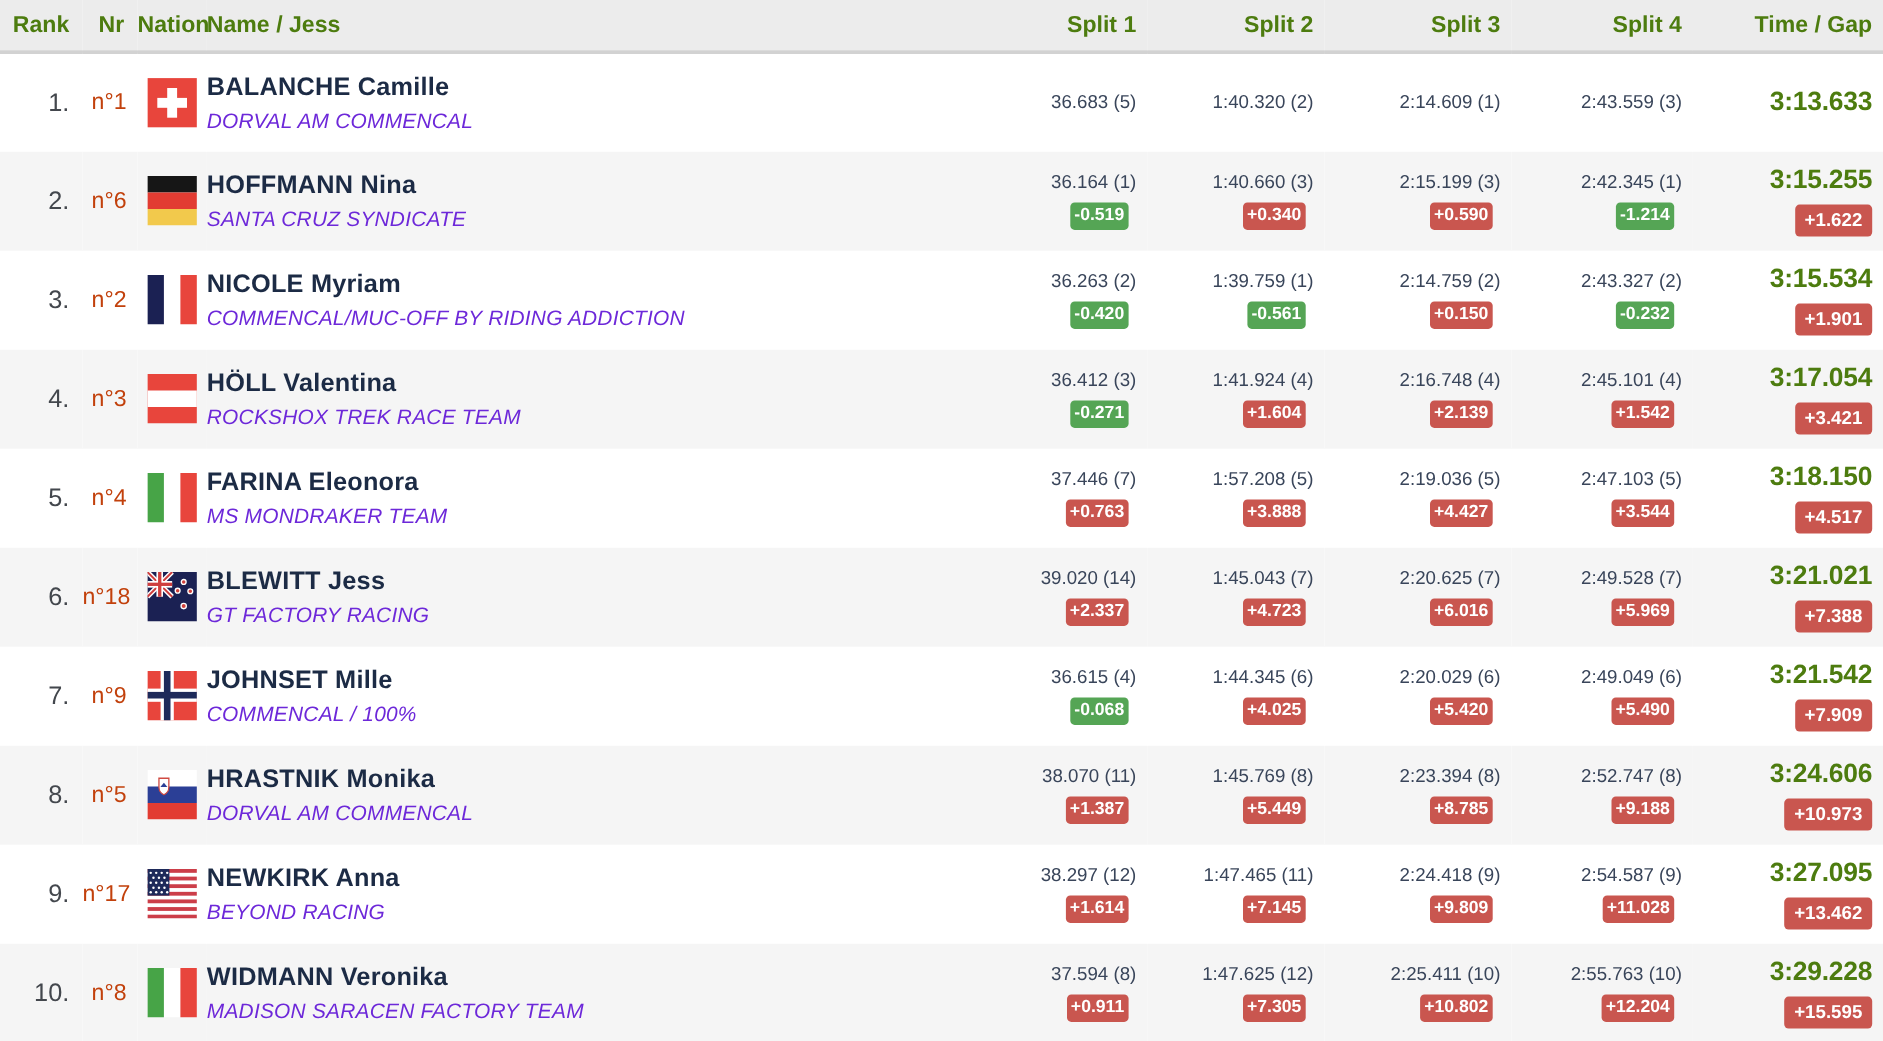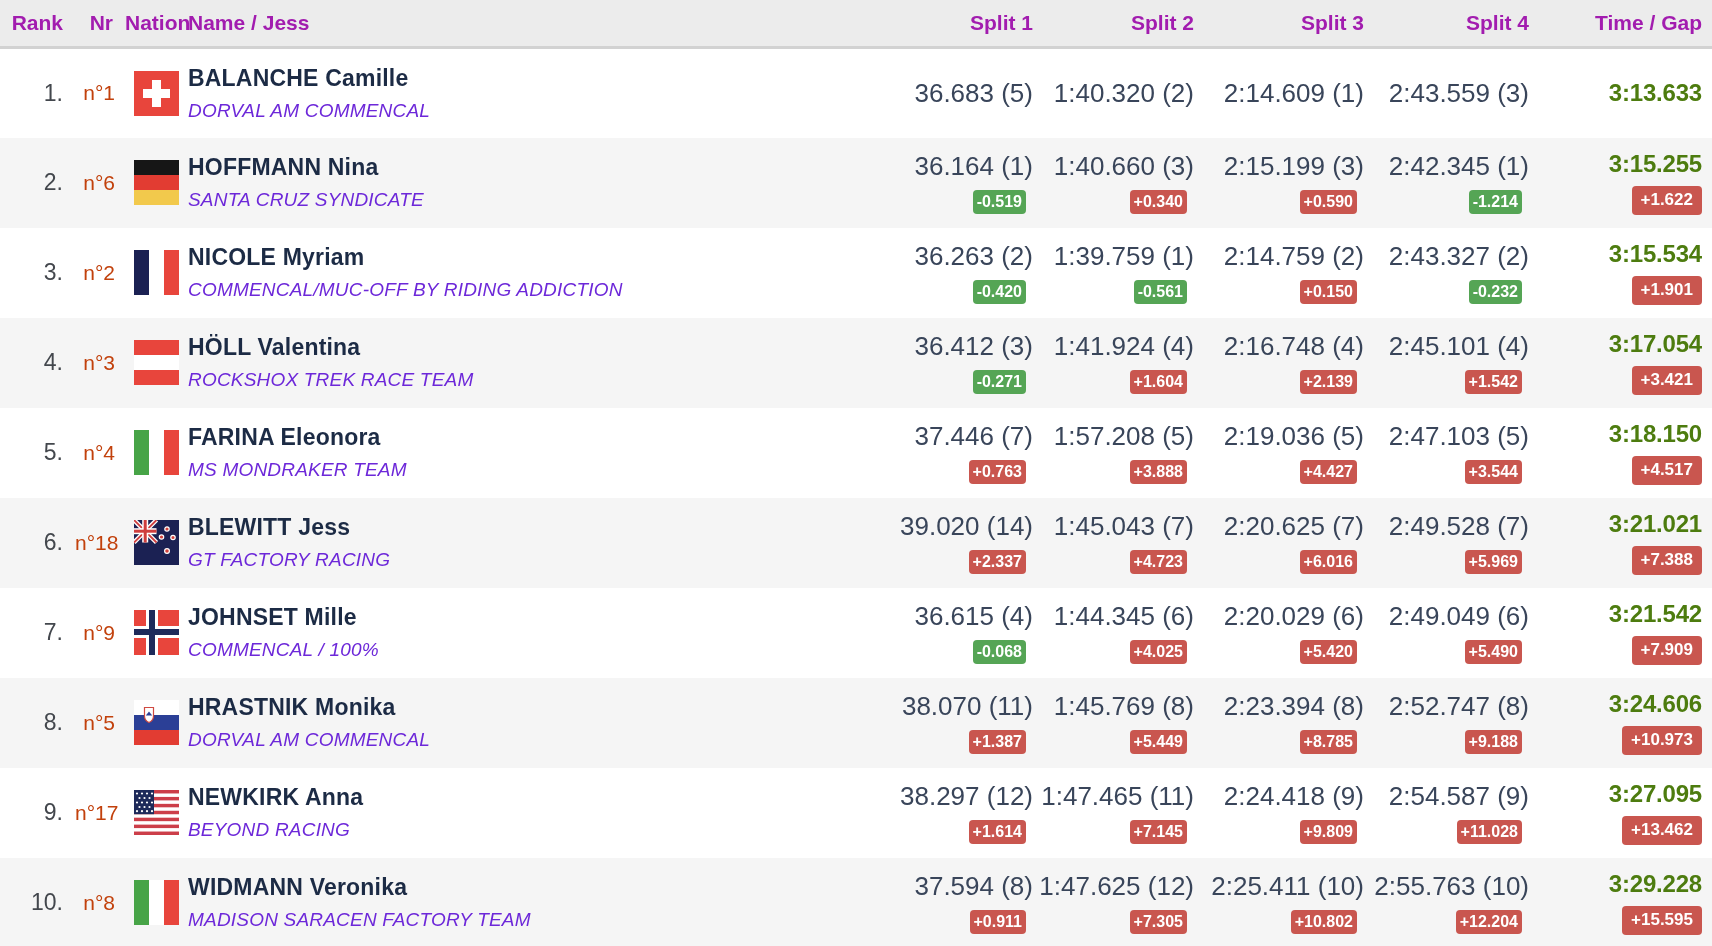--- a/index.html
+++ b/index.html
@@ -1,41 +1,41 @@
 <!DOCTYPE html>
 <html style="--badge-red: #c9564f; --badge-green: #55a555; --header-bg: #ececec; --row-alt-bg: #f5f5f5;"><head>
 <meta charset="utf-8">
 <style>
   html,body{margin:0;padding:0;background:#fff;}
   body{font-family:"Liberation Sans",sans-serif;width:1712px;}
   table{border-collapse:collapse;width:1712px;table-layout:fixed;}
   thead th{
     background:var(--header-bg,#ececec);
-    height:46px;font-size:21px;font-weight:600;color:#a21caf;
+    height:46px;font-size:21px;font-weight:600;color:#4d7c0f;
     border-bottom:3px solid #d2d2d2;padding:0;white-space:nowrap;
   }
   th.h-rank{text-align:right;padding-right:12px;}
   th.h-nr{text-align:right;padding-right:12px;}
   th.h-nation{text-align:center;margin-left:20px;}
   th.h-name{text-align:left;}
   th.h-split,th.h-time{text-align:right;padding-right:10px;}
   tbody tr{height:90px;background:#fff;}
   tbody tr.alt{background:var(--row-alt-bg,#f5f5f5);}
   td{padding:0;vertical-align:middle;}
   .c-rank{text-align:right;padding-right:12px;font-size:23px;color:#43474d;}
   .c-nr{text-align:right;padding-right:10px;font-size:21px;color:#c2410c;}
   .c-nation{text-align:center;}
   .flag{display:inline-block;width:45px;height:45px;line-height:0;vertical-align:middle;}
   .flag svg{width:45px;height:45px;display:block;}
   .rider-name{font-size:23px;font-weight:600;color:#1c2b45;letter-spacing:.2px;}
   .team-name{font-size:19px;font-style:italic;color:#6d28d9;margin-top:8px;letter-spacing:.2px;}
   .stack{display:flex;flex-direction:column;align-items:flex-end;justify-content:center;gap:8px;}
   .c-split .stack{padding-right:10px;}
   .c-time .stack{padding-right:10px;}
-  .split-time{font-size:26px;color:#39455a;white-space:nowrap;}
+  .split-time{font-size:17px;color:#39455a;white-space:nowrap;}
   .badge{font-size:16px;font-weight:bold;color:#fff;padding:2px 4px;border-radius:4px;line-height:1.3;white-space:nowrap;}
   .badge.red{background:var(--badge-red,#c9564f);}
   .badge.green{background:var(--badge-green,#55a555);}
   .c-split .badge{margin-right:7px;}
   .final-time{font-size:24px;font-weight:bold;color:#4d7c0f;letter-spacing:-.2px;white-space:nowrap;}
   .time-badge{font-size:17px;padding:3px 9px;}
 </style>
 </head>
 <body>
 

